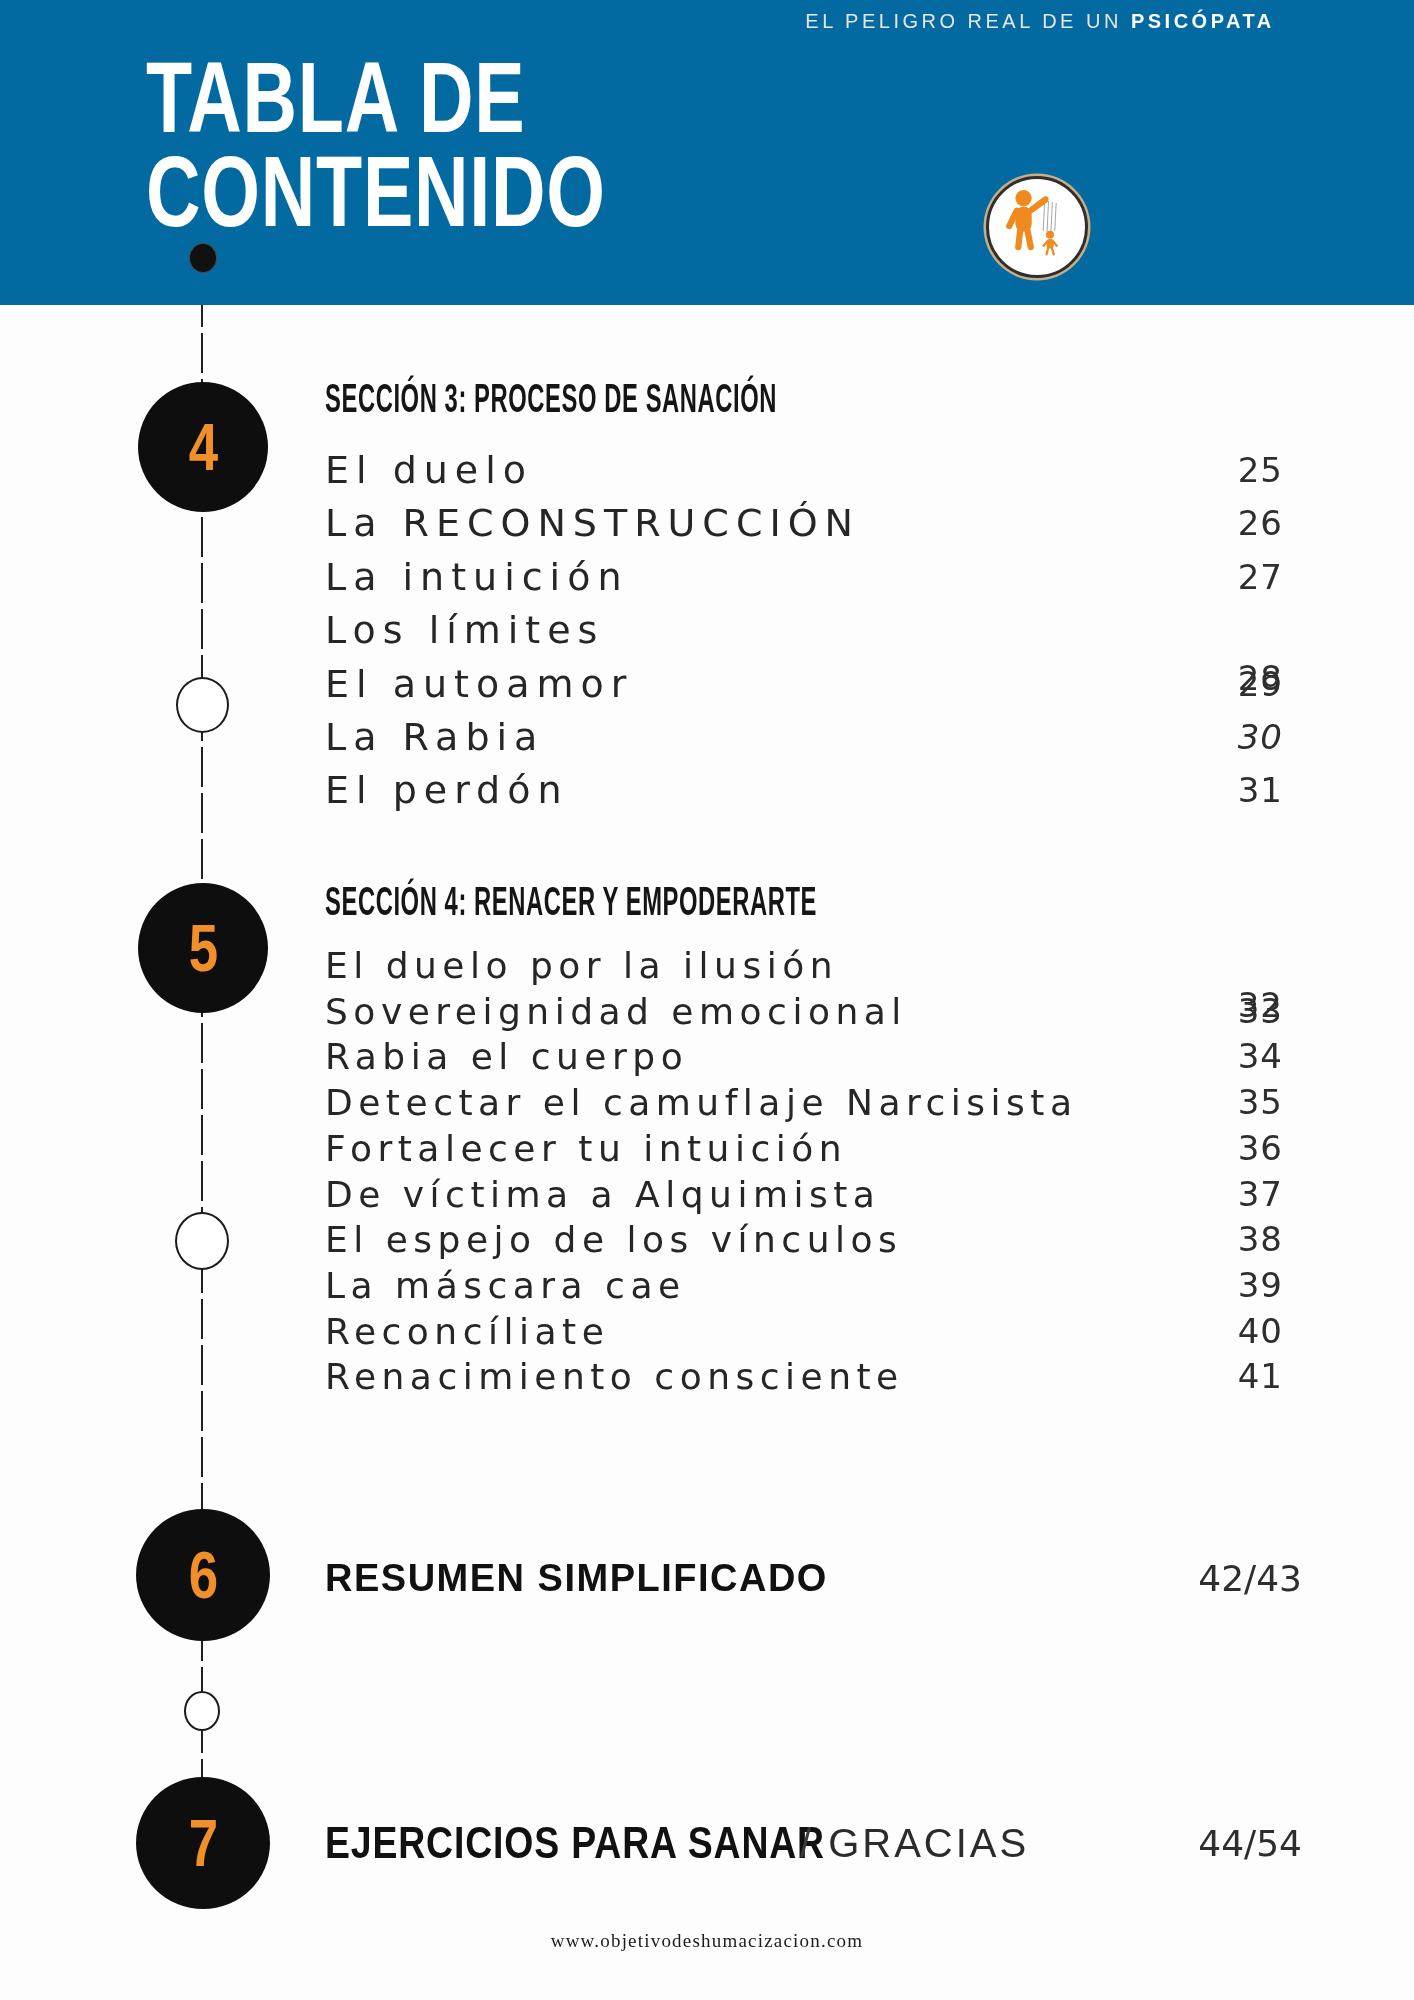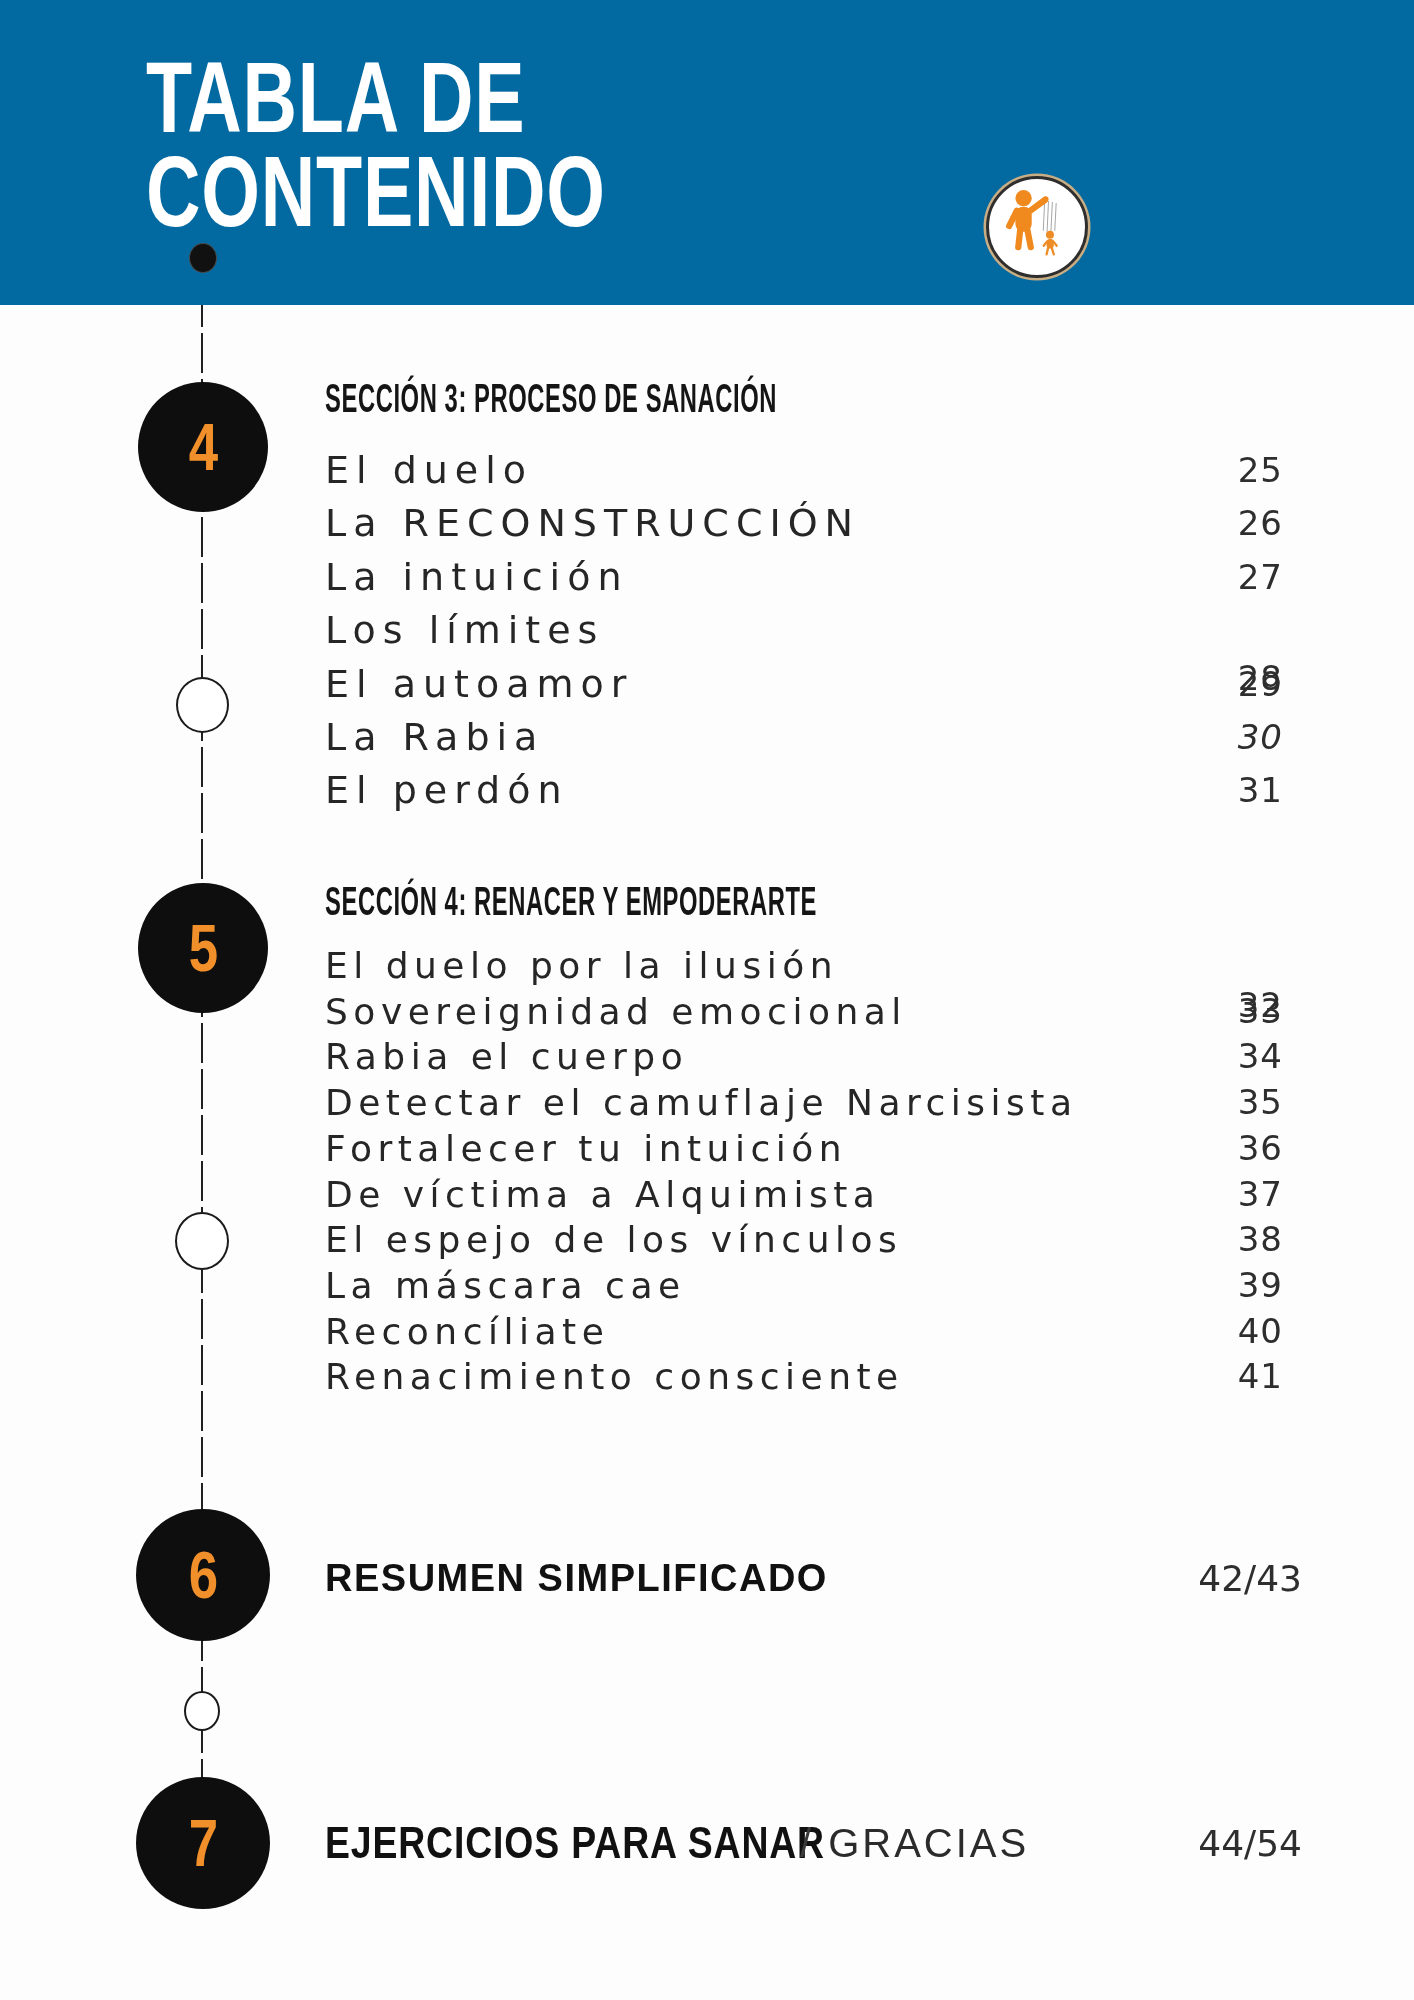--- a/index.html
+++ b/index.html
@@ -75,20 +75,21 @@
 <div class="page">
 
   <div class="timeline-line"></div>
 
   <div class="header">
     <div class="main-title">
       <div>TABLA DE</div>
       <div>CONTENIDO</div>
     </div>
     <div class="brand">
+      <div class="brand-subtitle"><span>EL PELIGRO REAL DE UN </span><b>PSICÓPATA</b></div>
     </div>
     <div class="logo">
       <svg viewBox="0 0 100 100">
         <g stroke="#8a8a8a" stroke-width="0.8">
           <line x1="58" y1="23" x2="56.5" y2="54"></line>
           <line x1="62" y1="23" x2="60.5" y2="55"></line>
           <line x1="66" y1="24" x2="64.5" y2="55"></line>
           <line x1="70" y1="25" x2="68.5" y2="54"></line>
         </g>
         <g fill="#f08a1e" stroke="none">
@@ -175,14 +176,15 @@
       <div class="item-page" style="top: 1376.3px;">41</div>
     </div>
 
   <div class="row-bold-label">RESUMEN SIMPLIFICADO</div>
   <div class="row-frac-page p6">42/43</div>
 
   <div class="ej-bold">EJERCICIOS PARA SANAR</div>
   <div class="ej-light"><span class="slash">/</span><span>GRACIAS</span></div>
   <div class="row-frac-page p7">44/54</div>
 
+  <div class="footer">www.objetivodeshumacizacion.com</div>
 
 </div>
 
 </body></html>

